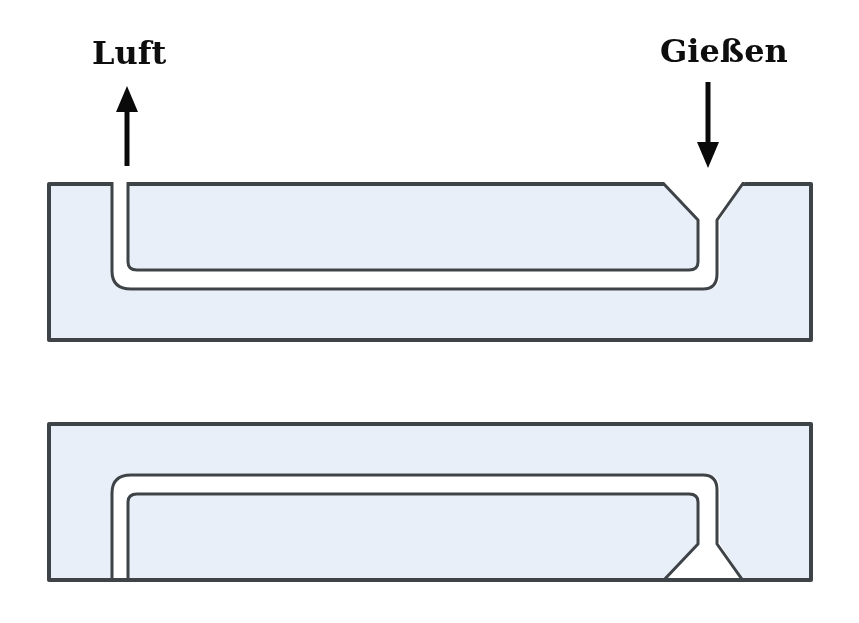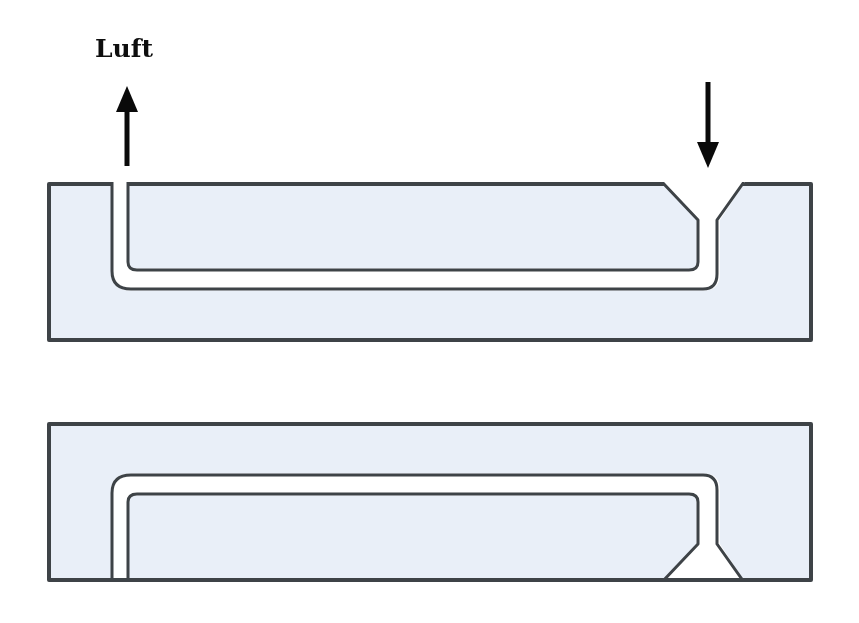--- a/index.html
+++ b/index.html
@@ -12,21 +12,21 @@
     position: relative;
     width: 859px;
     height: 623px;
     background: #ffffff;
     overflow: hidden;
   }
   .label {
     position: absolute;
     font-family: "DejaVu Serif", "Liberation Serif", serif;
     font-weight: bold;
-    font-size: 25px;
+    font-size: 32px;
     line-height: 1.2;
     color: #0e0e0e;
     text-align: center;
     white-space: nowrap;
   }
   .label-air  { left: 92px;  top: 34px; width: 64px; }
   .label-pour { left: 660px; top: 32px; width: 100px; }
   .arrow-svg, .block-svg { position: absolute; display: block; }
   .arrow-up   { left: 113px; top: 86px; }
   .arrow-down { left: 694px; top: 80px; }
@@ -38,20 +38,21 @@
 
 <div class="stage">
 
   <div class="label label-air">Luft</div>
 
   <svg class="arrow-svg arrow-up" width="28" height="82" viewBox="0 0 28 82">
     <path d="M14,80 L14,20" fill="none" stroke-width="5" stroke-linecap="butt" stroke="#0a0a0a"></path>
     <polygon points="14,0 3,26 25,26" fill="#0a0a0a"></polygon>
   </svg>
 
+  <div class="label label-pour">Gießen</div>
 
   <svg class="arrow-svg arrow-down" width="28" height="90" viewBox="0 0 28 90">
     <path d="M14,2 L14,66" fill="none" stroke-width="5" stroke-linecap="butt" stroke="#0a0a0a"></path>
     <polygon points="14,88 3,62 25,62" fill="#0a0a0a"></polygon>
   </svg>
 
   <svg class="block-svg block-top" width="766" height="160" viewBox="0 0 766 160">
     <rect x="2" y="2" width="762" height="156" stroke-width="4" stroke-linejoin="round" fill="#e9eff8" stroke="#3e4347"></rect>
     <path d="M64,-3 V89 Q64,108.5 83,108.5 H657 Q673,108.5 673,92 V38 L700,-3 L612,-3 L649.5,38 V80 Q649.5,86.5 643,86.5 H90 Q82,86.5 82,80 V-3 Z" stroke="none" fill="#ffffff"></path>
     <path d="M65,0 V89 Q65,107 84,107 H656 Q670,107 670,92 V38 L697,0" fill="none" stroke-width="3" stroke-linejoin="round" stroke-linecap="butt" stroke="#3e4347"></path>

